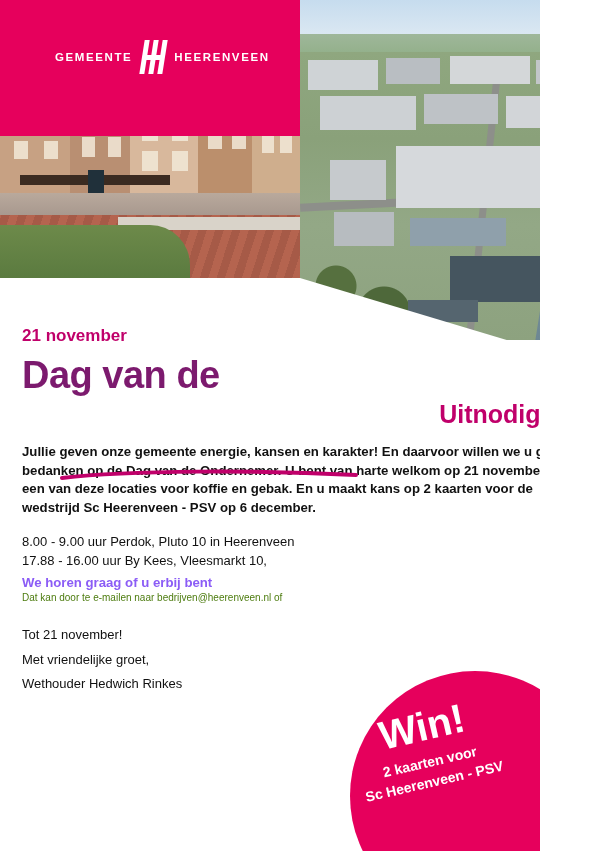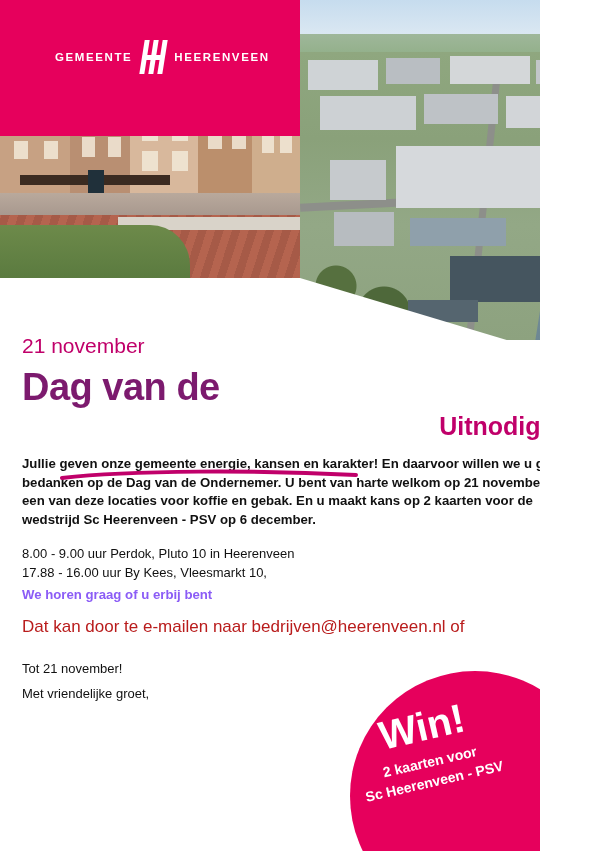--- a/index.html
+++ b/index.html
@@ -174,24 +174,24 @@
   }
 
   
   .content {
     position: absolute;
     left: 0; top: 318px;
     width: 600px;
     z-index: 5;
   }
   .date {
-    margin: 16px 0 0 22px;
+    margin: 8px 0 0 22px;
     color: #c0006a;
-    font-size: 21px;
-    font-weight: normal;
+    font-size: 17px;
+    font-weight: bold;
   }
   .title-1 {
     margin: 10px 0 0 22px;
     color: #7c1a6e;
     font-size: 38px;
     font-weight: bold;
     letter-spacing: -0.5px;
     line-height: 1.05;
   }
   .title-2 {
@@ -232,24 +232,24 @@
     color: #111111;
   }
   .locations div { white-space: nowrap; }
   .subhead {
     margin: 4px 22px 0 22px;
     font-size: 13.2px;
     font-weight: bold;
     color: #8b5cf6;
   }
   .contact {
-    margin: 12px 22px 0 22px;
-    font-size: 17px;
+    margin: 0 22px 0 22px;
+    font-size: 10px;
     line-height: 1.5;
-    color: #b91c1c;
+    color: #4d7c0f;
   }
   .signoff {
     margin: 18px 22px 0 22px;
     font-size: 13px;
     line-height: 1.9;
     color: #111111;
   }
 
   
   .win-circle {
@@ -380,20 +380,21 @@
     </div>
 
     <p class="subhead">We horen graag of u erbij bent</p>
     <div class="contact">
       <div>Dat kan door te e-mailen naar bedrijven@heerenveen.nl of</div>
     </div>
 
     <div class="signoff">
       <div>Tot 21 november!</div>
       <div>Met vriendelijke groet,</div>
+      <div>Wethouder Hedwich Rinkes</div>
     </div>
   </div>
 
   <div class="win-circle"></div>
   <div class="win-text">
     <div class="win-big">Win!</div>
     <div class="win-l1">2 kaarten voor</div>
     <div class="win-l2">Sc Heerenveen - PSV</div>
   </div>
 

